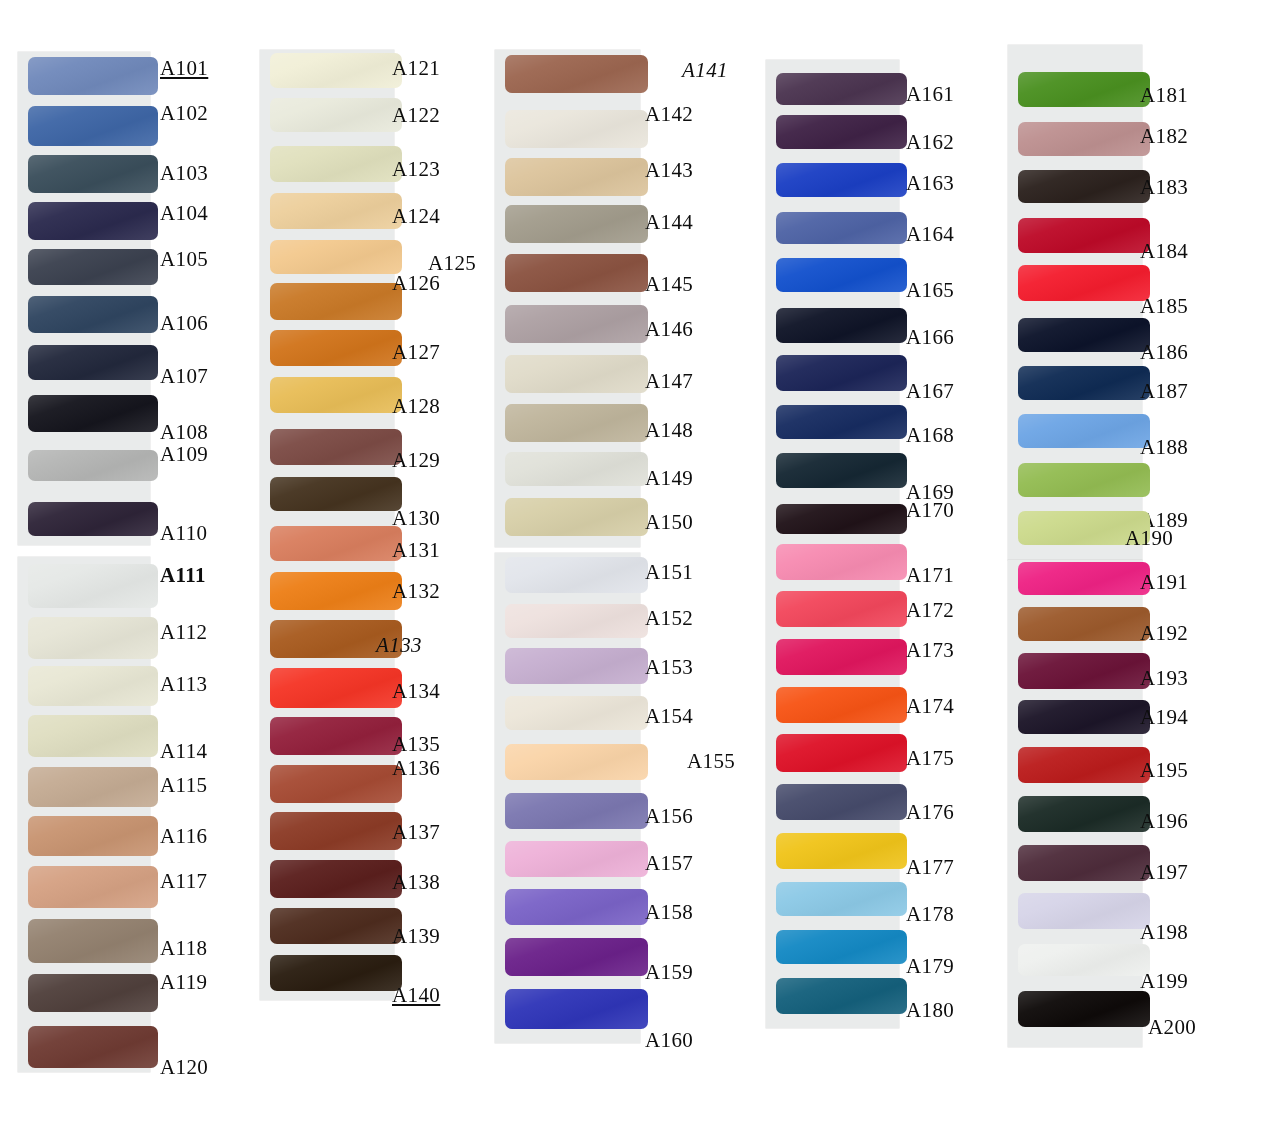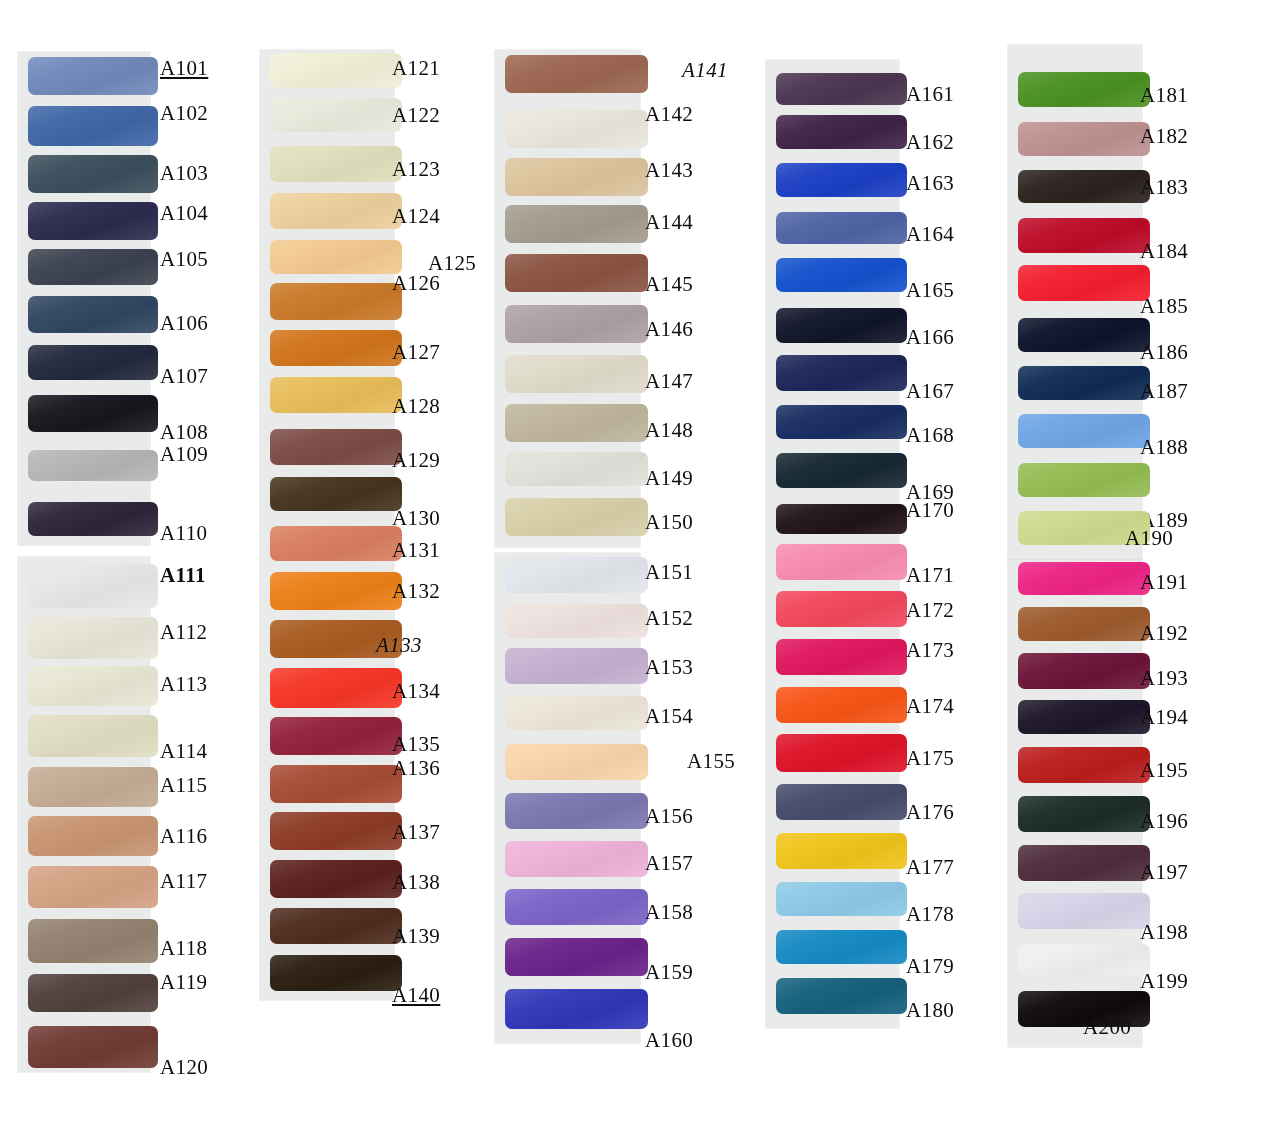--- a/index.html
+++ b/index.html
@@ -278,15 +278,15 @@
       <div class="label" style="left: 1140px; top: 760px;">A195</div>
       <div class="swatch" title="A196" style="position: absolute; left: 1018px; top: 796px; width: 132px; height: 36px; background: rgb(27, 43, 38);"></div>
       <div class="label" style="left: 1140px; top: 811px;">A196</div>
       <div class="swatch" title="A197" style="position: absolute; left: 1018px; top: 845px; width: 132px; height: 36px; background: rgb(78, 44, 59);"></div>
       <div class="label" style="left: 1140px; top: 862px;">A197</div>
       <div class="swatch" title="A198" style="position: absolute; left: 1018px; top: 893px; width: 132px; height: 36px; background: rgb(214, 212, 232);"></div>
       <div class="label" style="left: 1140px; top: 922px;">A198</div>
       <div class="swatch" title="A199" style="position: absolute; left: 1018px; top: 944px; width: 132px; height: 32px; background: rgb(238, 240, 238);"></div>
       <div class="label" style="left: 1140px; top: 971px;">A199</div>
       <div class="swatch" title="A200" style="position: absolute; left: 1018px; top: 991px; width: 132px; height: 36px; background: rgb(14, 10, 9);"></div>
-      <div class="label" style="left: 1083px; top: 1017px;">A200</div>
+      <div class="label" style="left: 1148px; top: 1017px;">A200</div>
     </div>
   </div>
 
 </body></html>

